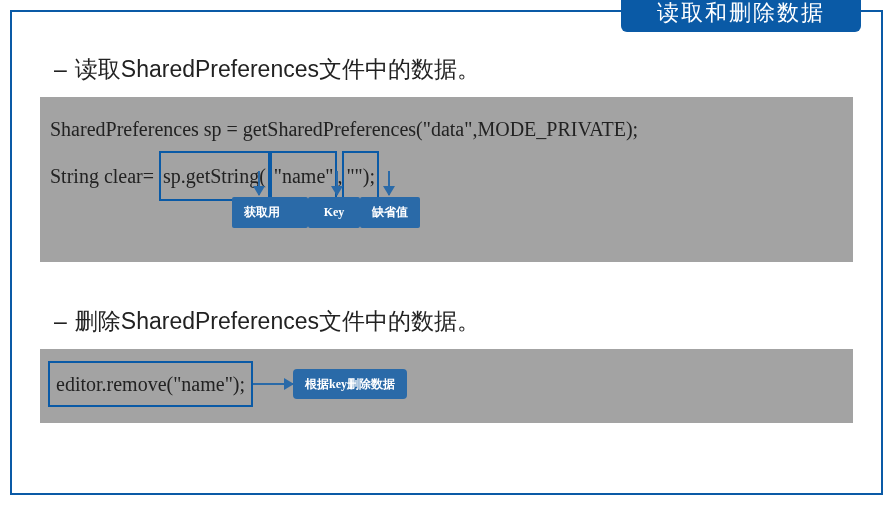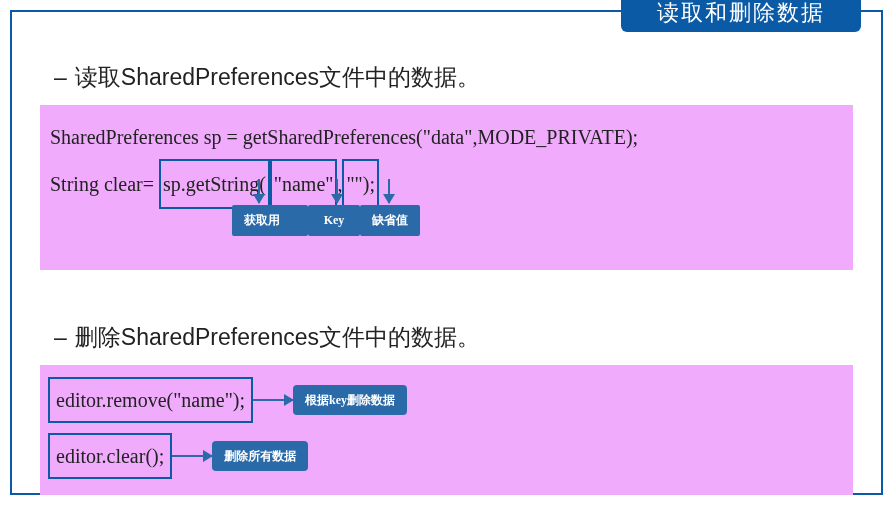--- a/index.html
+++ b/index.html
@@ -26,25 +26,25 @@
       color: #fff;
       font-size: 22px;
       font-weight: 500;
       padding: 4px 36px;
       border-radius: 6px;
       letter-spacing: 2px;
     }
     .bullet-line {
       font-size: 23px;
       color: #222;
-      margin: 20px 0 12px 14px;
+      margin: 12px 0 12px 14px;
     }
     .bullet-line .dash { margin-right: 8px; }
     .code-block {
-      background: #f0abfc;
+      background: #a3a3a3;
       padding: 10px 10px 14px 10px;
       font-family: "Times New Roman", serif;
       font-size: 20px;
       color: #222;
       position: relative;
       line-height: 1.9;
     }
     .code-line { white-space: nowrap; margin: 3px 0; }
     .box-inline {
       border: 2px solid #0a5aa6;
@@ -148,21 +148,14 @@
   </div>
 
   <div class="code-block" id="del-block">
     <div class="del-row" id="del-row1">
       <span class="del-code">editor.remove("name");</span>
       <span class="arrowwrap">
           <span class="ahline"></span>
         </span>
       <span class="label-badge">根据key删除数据</span>
     </div>
-    <div class="del-row" id="del-row2" style="margin-top:10px;">
-      <span class="del-code">editor.clear();</span>
-      <span class="arrowwrap">
-          <span class="ahline"></span>
-        </span>
-      <span class="label-badge">删除所有数据</span>
-    </div>
   </div>
 </div>
 
 </body></html>

